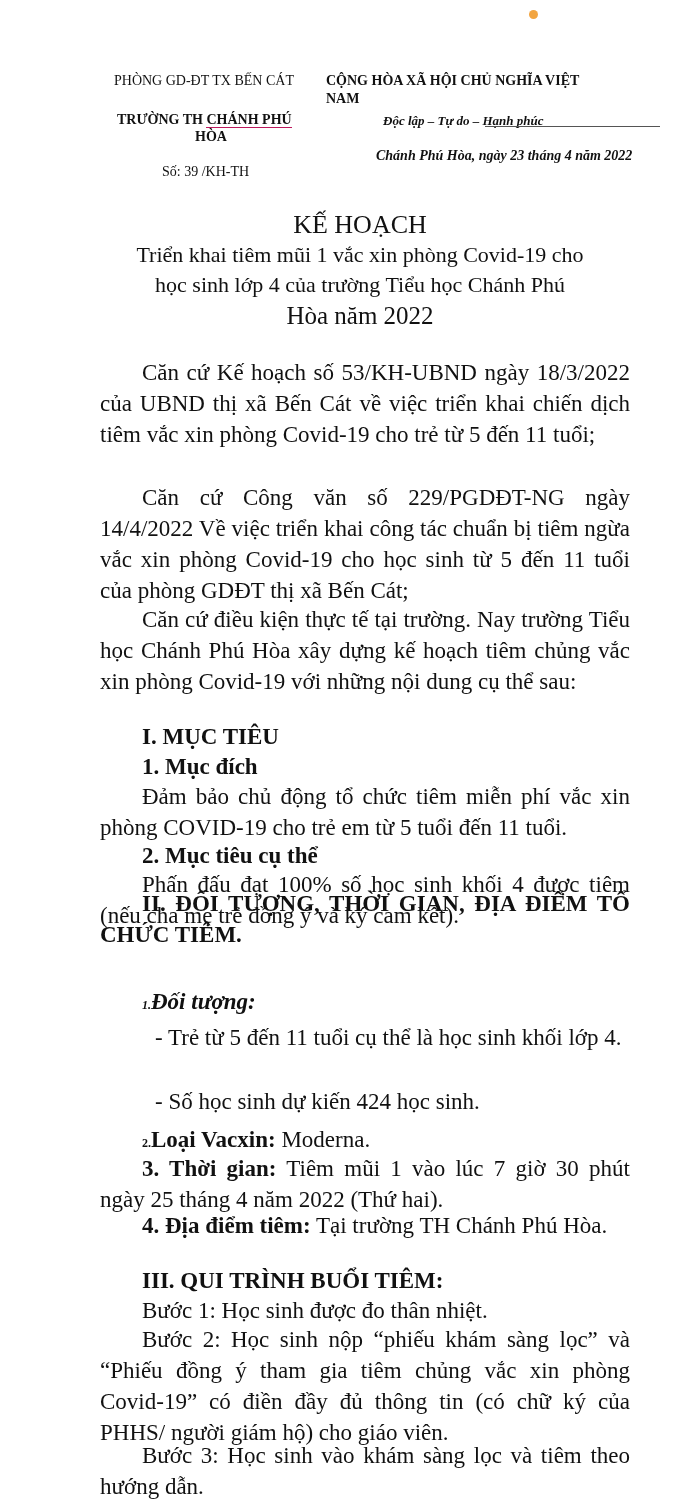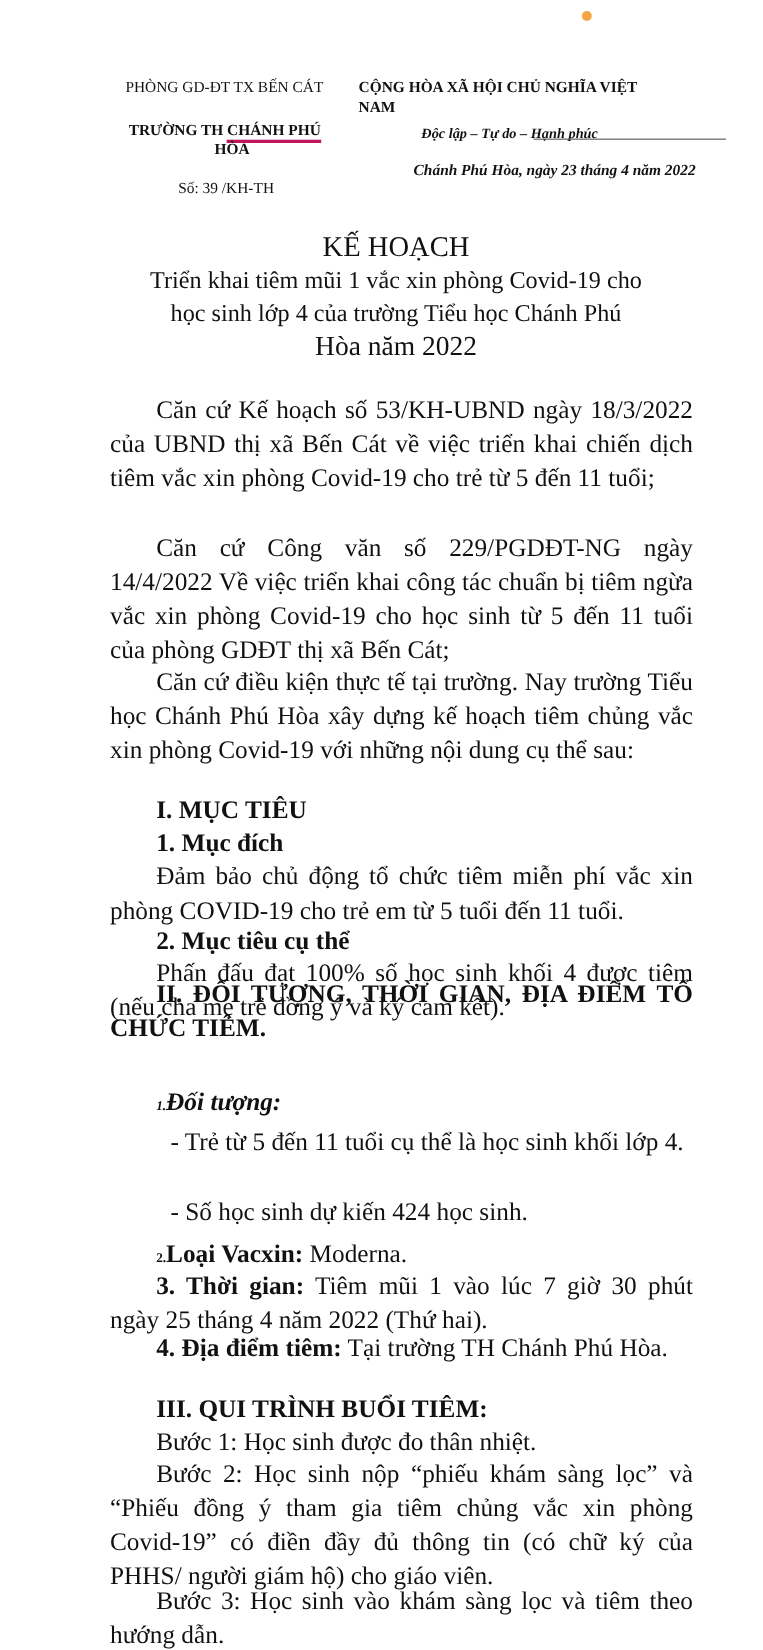--- a/index.html
+++ b/index.html
@@ -3,21 +3,21 @@
 <meta charset="utf-8">
 <style>
   html, body { margin: 0; padding: 0; background: #ffffff; }
   body { width: 694px; height: 1500px; position: relative; overflow: hidden;
          font-family: "Liberation Serif", "DejaVu Serif", serif; color: #111; }
   .dot { position: absolute; left: 529px; top: 10px; width: 9px; height: 9px; border-radius: 50%; background: #f2a541; }
   .abs { position: absolute; white-space: nowrap; }
   .hdr-l { font-size: 14px; }
   .hdr-r { font-size: 14px; font-weight: bold; }
   .b { font-weight: bold; }
-  .ul { border-bottom: 3px solid #be185d; }
+  .ul { border-bottom: 1px solid #be185d; }
   .title { position: absolute; left: 90px; width: 540px; text-align: center; font-weight: normal; }
   .para { position: absolute; left: 100px; width: 530px; font-size: 23px; line-height: 31px; text-align: justify; text-align-last: left; }
   .ind { text-indent: 42px; }
   .line { position: absolute; left: 100px; width: 530px; font-size: 23px; line-height: 31px; }
   .small-num { font-size: 12px; font-weight: bold; }
 </style>
 </head>
 <body>
 
 <div class="dot"></div>

